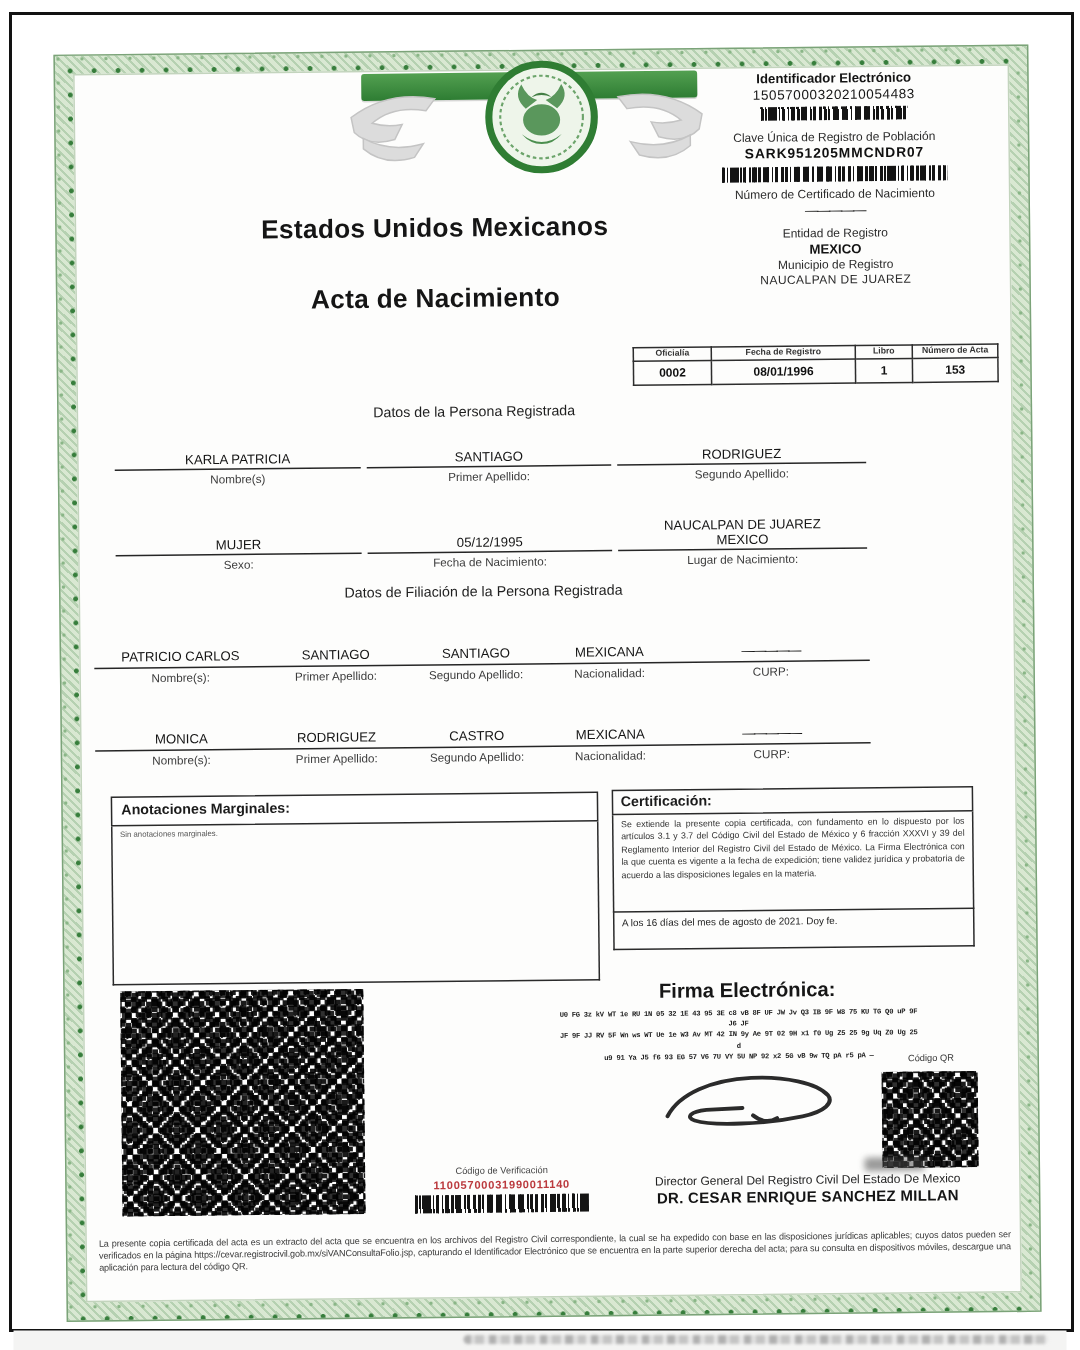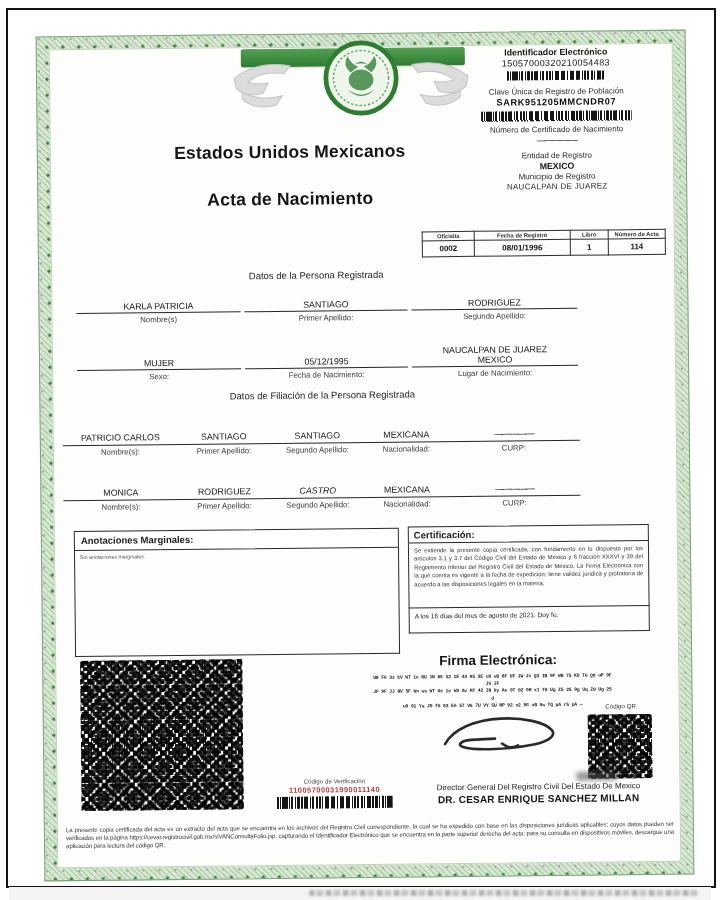--- a/index.html
+++ b/index.html
@@ -143,21 +143,21 @@
         <tr>
       <th>Oficialía</th>
       <th>Fecha de Registro</th>
       <th>Libro</th>
       <th>Número de Acta</th>
     </tr>
     <tr>
       <td>0002</td>
       <td>08/01/1996</td>
       <td>1</td>
-      <td>114</td>
+      <td>153</td>
     </tr>
   </tbody>
     </table>
 
   <div class="abs doc-title" style="left:103px;top:108px;width:300px;">Estados Unidos Mexicanos</div>
   <div class="abs doc-title" style="left:103px;top:155px;width:300px;">Acta de Nacimiento</div>
 
   <div class="abs section-title" style="left:128px;top:236px;width:300px;">Datos de la Persona Registrada</div>
 
   <div class="abs" style="left:38px;top:260px;width:505px;">
@@ -205,21 +205,21 @@
       <div class="lcell" style="width:95px;">Segundo Apellido:</div>
       <div class="lcell" style="width:83px;">Nacionalidad:</div>
       <div class="lcell" style="width:132px;">CURP:</div>
     </div>
   </div>
 
   <div class="abs" style="left:23px;top:452px;width:517px;">
     <div class="wide-underline">
       <div class="wcell" style="width:115px;">MONICA</div>
       <div class="wcell" style="width:92px;">RODRIGUEZ</div>
-      <div class="wcell" style="width:95px;font-style:italic;">CASTRO</div>
+      <div class="wcell" style="width:95px;">CASTRO</div>
       <div class="wcell" style="width:83px;">MEXICANA</div>
       <div class="wcell dash-line" style="width:132px;">—————</div>
     </div>
     <div class="lrow" style="gap:0;">
       <div class="lcell" style="width:115px;">Nombre(s):</div>
       <div class="lcell" style="width:92px;">Primer Apellido:</div>
       <div class="lcell" style="width:95px;">Segundo Apellido:</div>
       <div class="lcell" style="width:83px;">Nacionalidad:</div>
       <div class="lcell" style="width:132px;">CURP:</div>
     </div>

